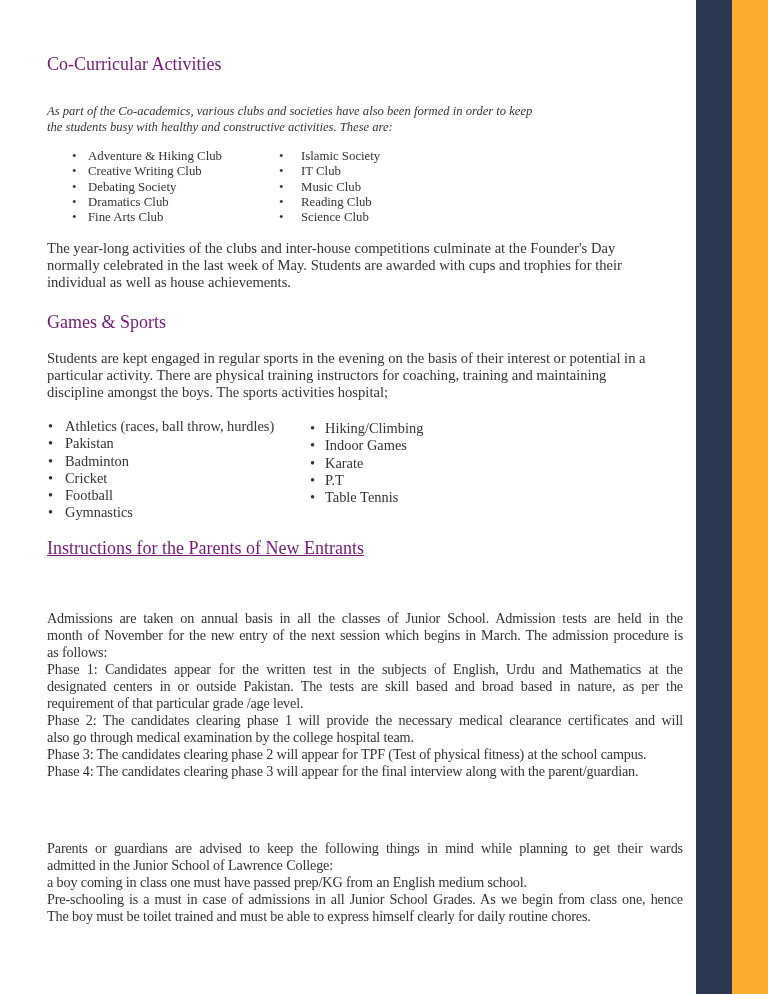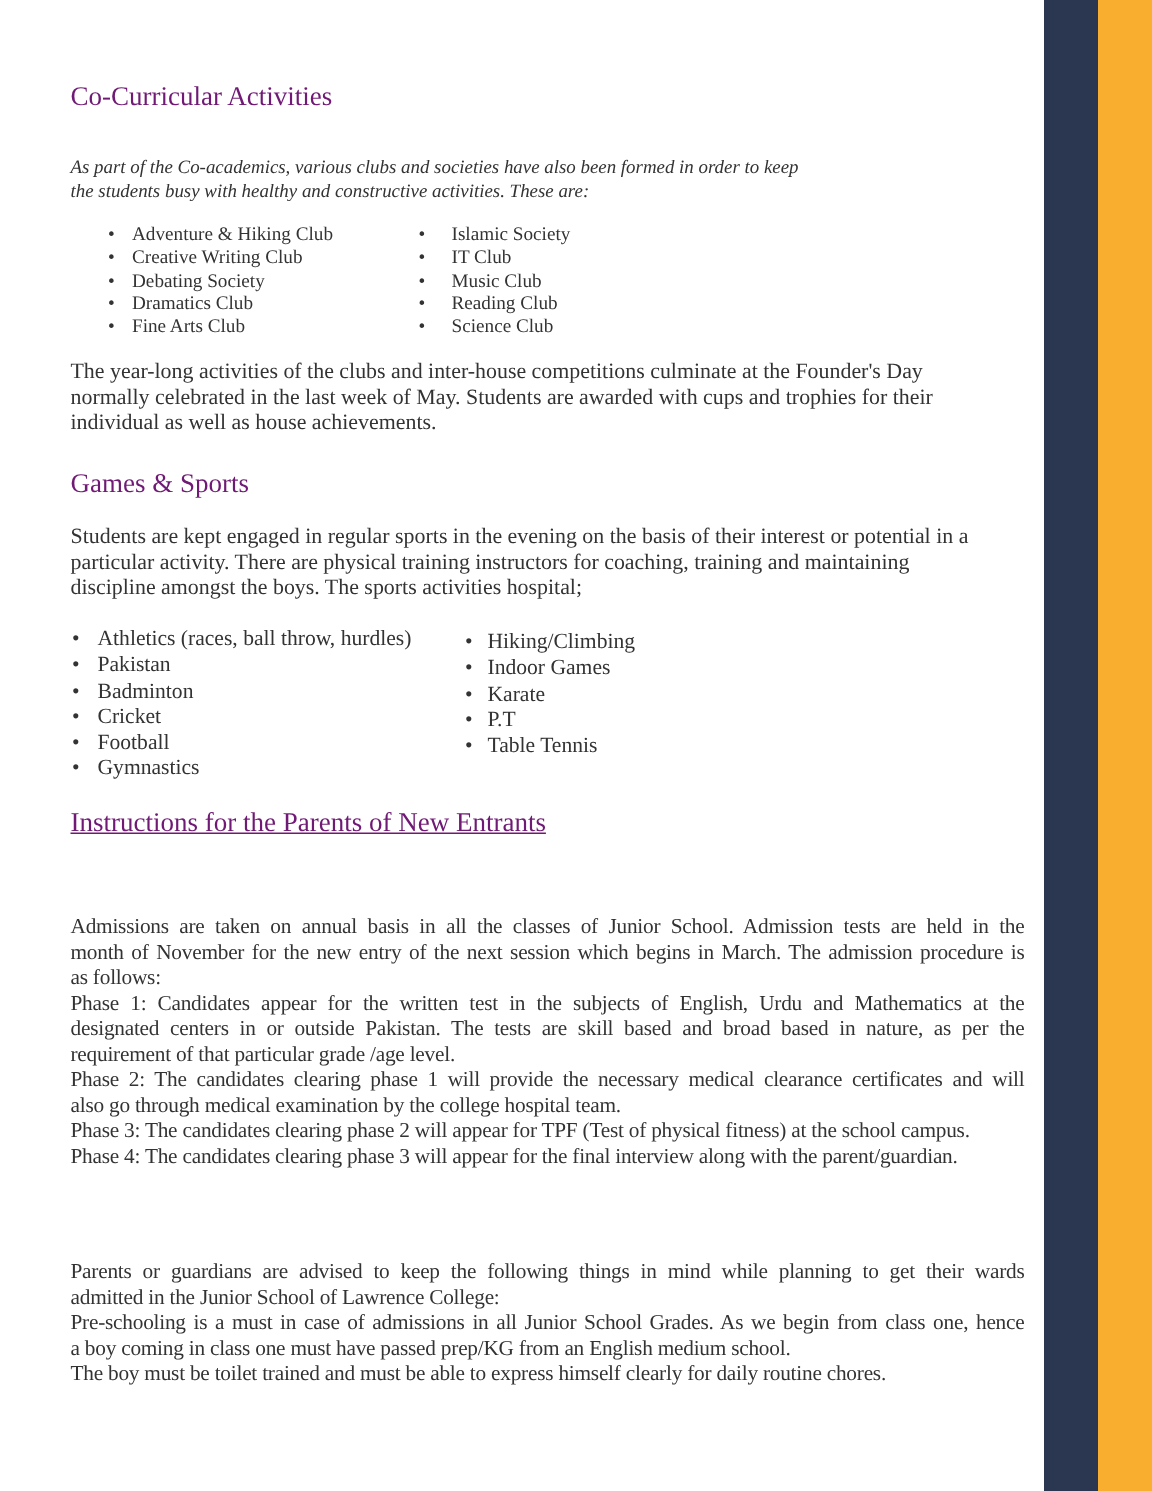--- a/index.html
+++ b/index.html
@@ -181,18 +181,18 @@
     <span class="line last">requirement of that particular grade /age level.</span>
     <span class="line">Phase 2: The candidates clearing phase 1 will provide the necessary medical clearance certificates and will</span>
     <span class="line last">also go through medical examination by the college hospital team.</span>
     <span class="line last">Phase 3: The candidates clearing phase 2 will appear for TPF (Test of physical fitness) at the school campus.</span>
     <span class="line last">Phase 4: The candidates clearing phase 3 will appear for the final interview along with the parent/guardian.</span>
   </div>
 
   <div class="para justify" style="top:800px;margin-top:40px;">
     <span class="line">Parents or guardians are advised to keep the following things in mind while planning to get their wards</span>
     <span class="line last">admitted in the Junior School of Lawrence College:</span>
+    <span class="line last">a boy coming in class one must have passed prep/KG from an English medium school.</span>
     <span class="line"> Pre-schooling is a must in case of admissions in all Junior School Grades. As we begin from class one, hence</span>
-    <span class="line last">a boy coming in class one must have passed prep/KG from an English medium school.</span>
     <span class="line last"> The boy must be toilet trained and must be able to express himself clearly for daily routine chores.</span>
   </div>
 
 </div>
 
 </body></html>

